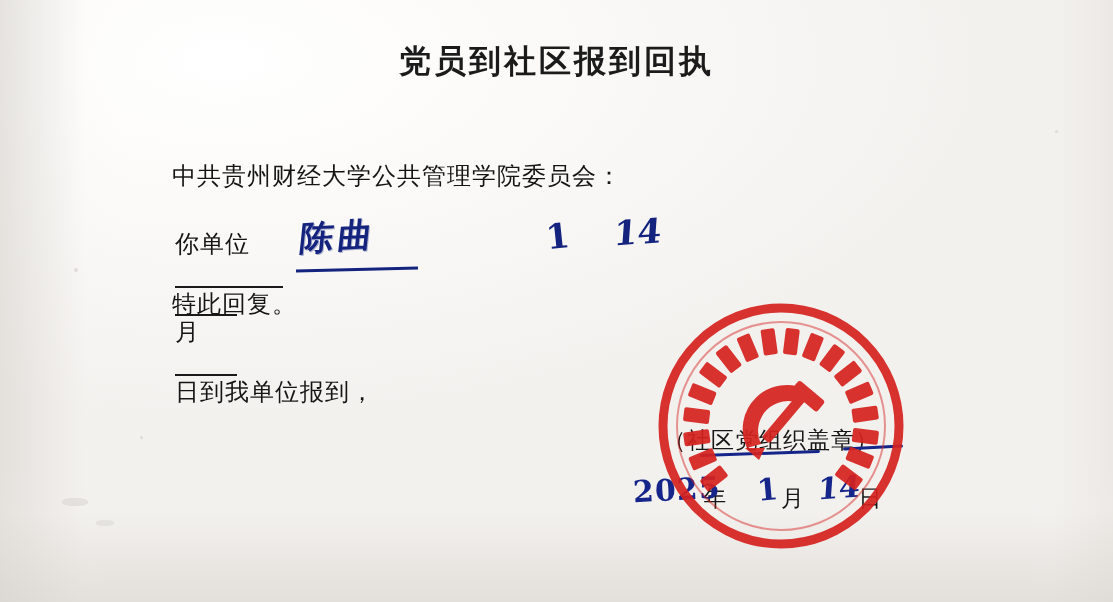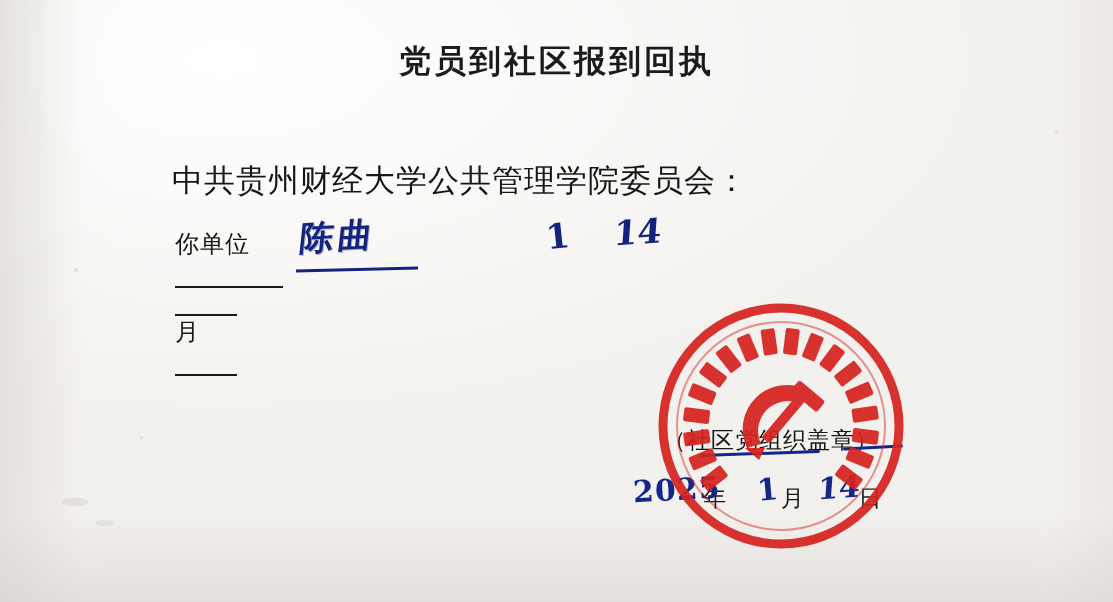--- a/index.html
+++ b/index.html
@@ -58,21 +58,21 @@
     font-size: 32px;
     font-weight: 700;
     letter-spacing: 3px;
     color: #1b1b1b;
   }
   .addressee {
     position: absolute;
     left: 172px;
     top: 160px;
     font-family: "DejaVu Serif", serif;
-    font-size: 31px;
+    font-size: 24px;
     letter-spacing: 1px;
     color: #151515;
     white-space: nowrap;
   }
   .body-line {
     position: absolute;
     top: 228px;
     left: 172px;
     font-family: "DejaVu Serif", serif;
     font-size: 24px;
@@ -229,22 +229,24 @@
 
   <div class="addressee">中共贵州财经大学公共管理学院委员会：</div>
 
   <div class="body-line">
     <span class="indent"></span>
     <span>你单位</span>
     <span class="blank-name"></span>
     <span class="blank-short"></span>
     <span>月</span>
     <span class="blank-short"></span>
+    <span>日到我单位报到，</span>
   </div>
 
+  <div class="closing">特此回复。</div>
 
   <div class="hand hand-name">陈曲</div>
   <div class="hand-underline-name"></div>
   <div class="hand hand-month">1</div>
   <div class="hand hand-day">14</div>
 
   <div class="stamp-caption">（社区党组织盖章）</div>
 
   <div class="date-line">
     <span class="gap"></span>

